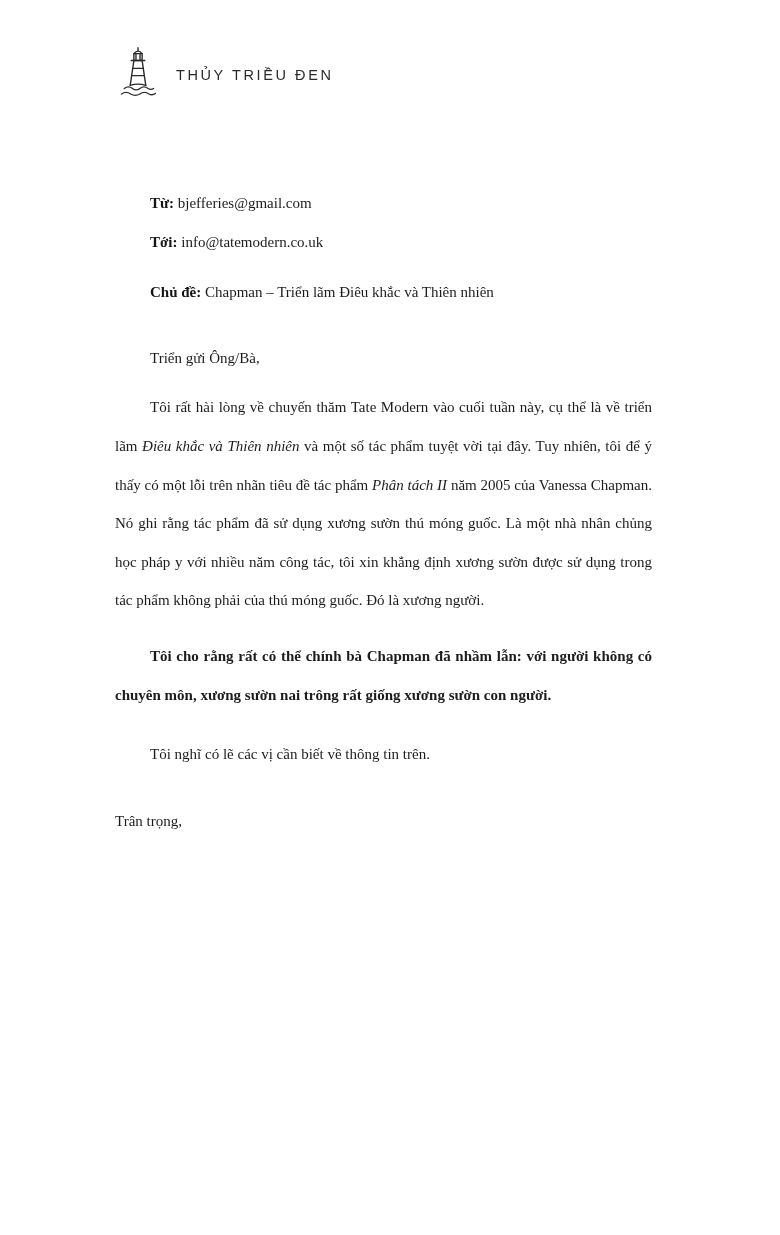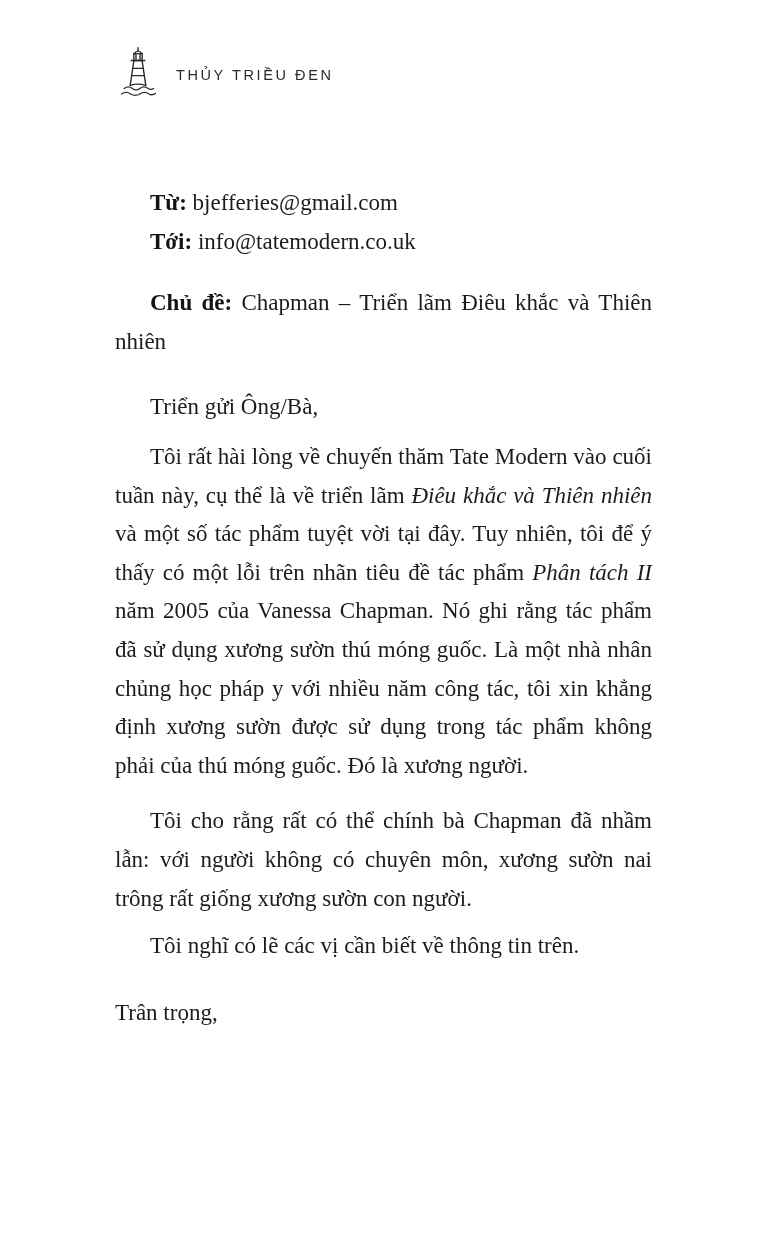--- a/index.html
+++ b/index.html
@@ -35,37 +35,37 @@
     letter-spacing: 2.6px;
     color: #2b2b2b;
     font-weight: 400;
     padding-top: 6px;
   }
   .content {
     position: absolute;
     left: 115px;
     top: 184px;
     width: 537px;
-    font-size: 23px;
+    font-size: 15px;
     line-height: 38.6px;
     text-align: justify;
   }
   .content p {
     margin: 0;
     text-indent: 35px;
   }
   .meta-line strong {
     font-weight: 700;
     color: #141414;
   }
-  p.to-line      { margin-bottom: 23px; }
+  p.to-line      { margin-bottom: 12px; }
   p.subject-line { margin-bottom: 27px; }
   p.salutation   { margin-bottom: 11px; }
   p.para-1       { margin-bottom: 17px; }
-  p.para-2       { margin-bottom: 9px;  }
+  p.para-2       { margin-bottom: 21px; font-weight: bold;  }
   p.para-3       { margin-bottom: 28px; }
   .signature p {
     text-indent: 0;
     text-align: left;
   }
   p.sig-closing  { margin-bottom: 13px; }
   em { font-style: italic; }
   .page-number {
     position: absolute;
     left: 115px;

